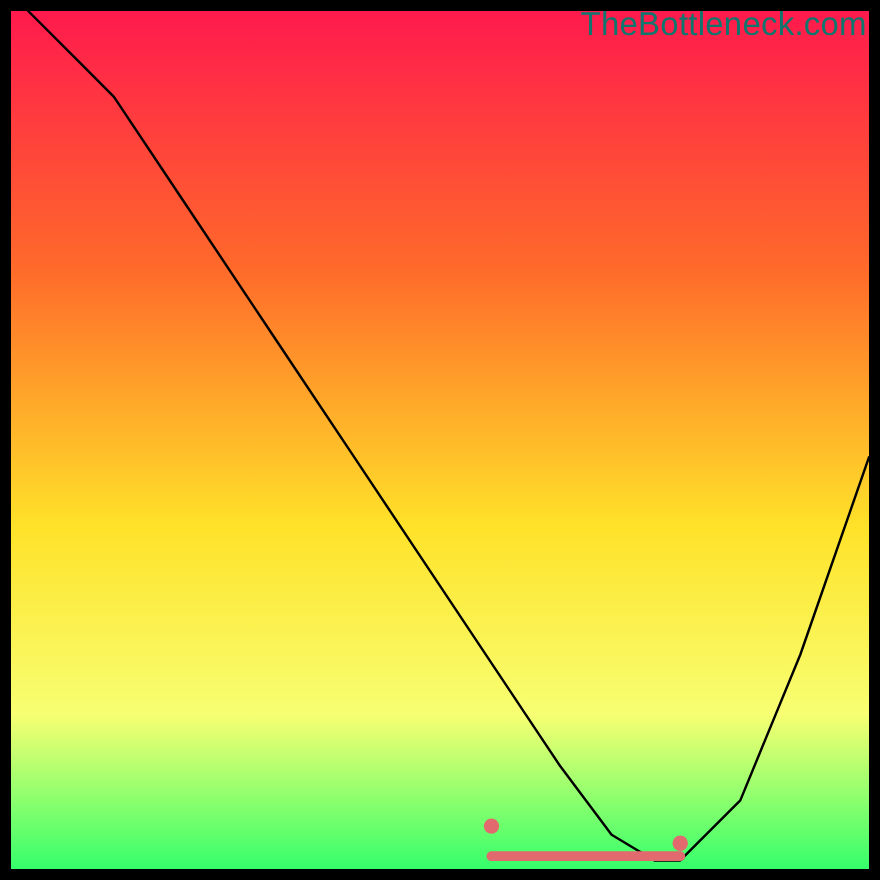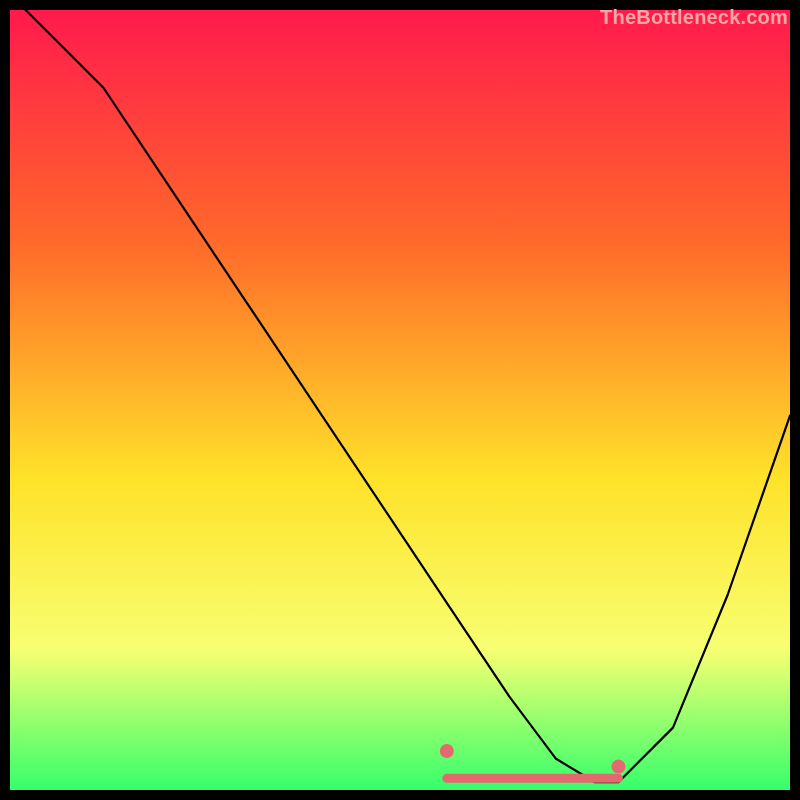--- a/index.html
+++ b/index.html
@@ -21,23 +21,23 @@
     left: 10px;
     top: 10px;
     width: 780px;
     height: 780px;
   }
   .watermark {
     position: absolute;
     top: 6px;
     right: 12px;
     font-family: Arial, Helvetica, sans-serif;
-    font-size: 20px;
-    font-weight: 700;
-    color: #fca5a5;
+    font-size: 30px;
+    font-weight: 400;
+    color: #0f766e;
     letter-spacing: 0.2px;
   }
   svg {
     position: absolute;
     left: 0;
     top: 0;
     width: 780px;
     height: 780px;
   }
 </style>

